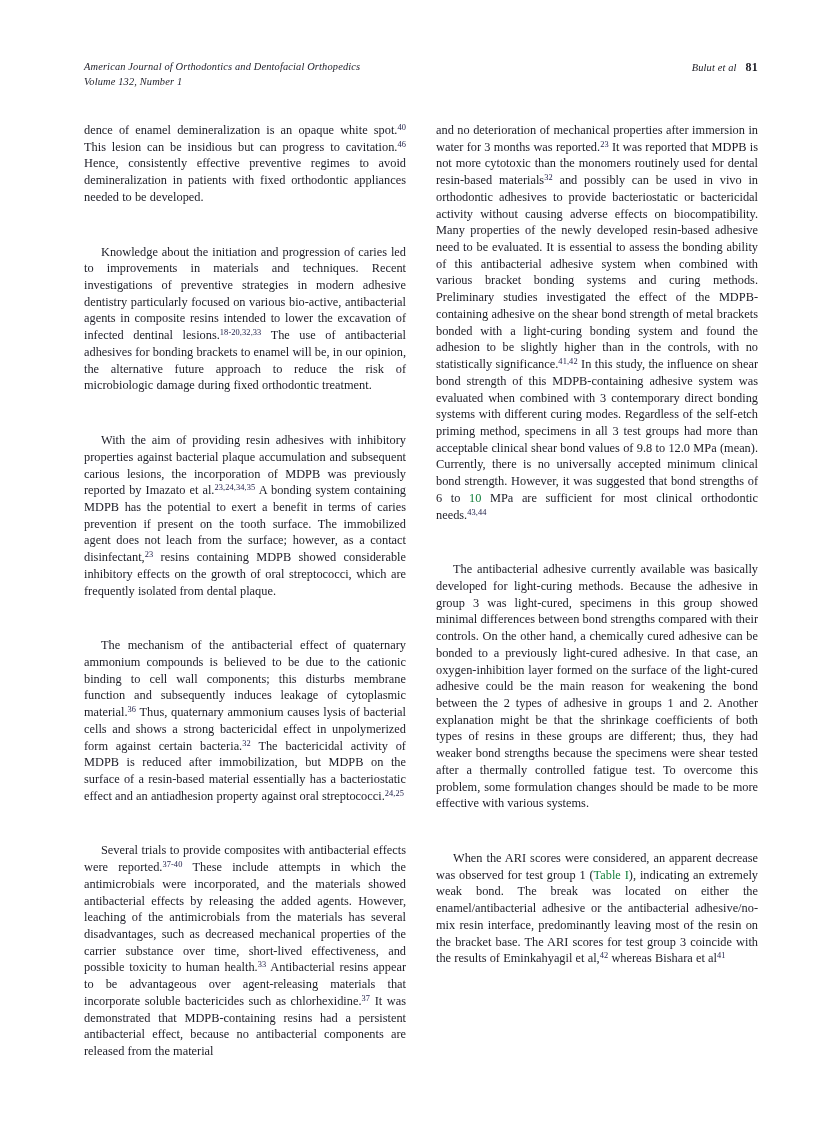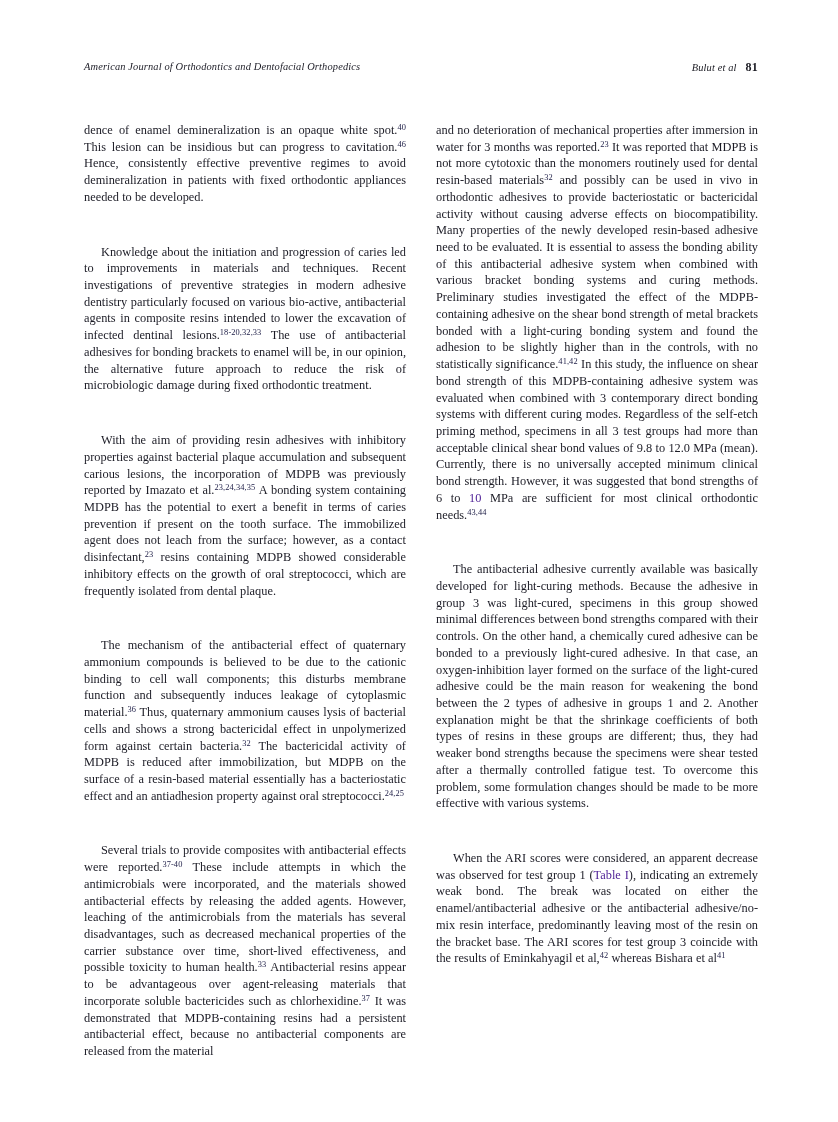--- a/index.html
+++ b/index.html
@@ -103,31 +103,32 @@
   sup {
     font-size: 0.68em;
     line-height: 0;
     vertical-align: 0.50em;
     letter-spacing: 0.1px;
   }
   .ref {
     color: #22224a;
   }
   .link {
-    color: #4c1d95;
+    color: #15803d;
   }
 </style>
 </head>
 <body>
 
 <div class="page">
 
   <div class="runhead">
     <div class="runhead-left">
       <div>American Journal of Orthodontics and Dentofacial Orthopedics</div>
+      <div class="runhead-line2">Volume 132, Number 1</div>
     </div>
     <div class="runhead-right">
       <span class="authors">Bulut et al</span><span class="pageno">81</span>
     </div>
   </div>
 
   <div class="columns">
     <div class="col col-left" id="col-left">
         <p class="body-par" id="p-demineralization">dence of enamel demineralization is an opaque white spot.<sup class="ref">40</sup> This lesion can be insidious but can progress to cavitation.<sup class="ref">46</sup> Hence, consistently effective preventive regimes to avoid demineralization in patients with fixed orthodontic appliances needed to be developed.</p>
         <p class="body-par" id="p-knowledge-caries">Knowledge about the initiation and progression of caries led to improvements in materials and techniques. Recent investigations of preventive strategies in modern adhesive dentistry particularly focused on various bio-active, antibacterial agents in composite resins intended to lower the excavation of infected dentinal lesions.<sup class="ref">18-20,32,33</sup> The use of antibacterial adhesives for bonding brackets to enamel will be, in our opinion, the alternative future approach to reduce the risk of microbiologic damage during fixed orthodontic treatment.</p>

